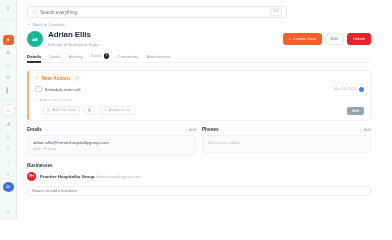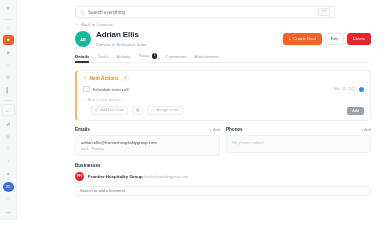--- a/index.html
+++ b/index.html
@@ -3,21 +3,21 @@
 <meta charset="utf-8">
 <style>
   html,body{margin:0;padding:0;}
   body{
     width:392px;height:220px;overflow:hidden;
     background:#ffffff;
     font-family:"Liberation Sans","DejaVu Sans",sans-serif;
     font-size:5px;color:#374151;
     -webkit-font-smoothing:antialiased;
   }
-  .app{display:flex;width:381px;height:220px;gap:48px;}
+  .app{display:flex;width:381px;height:220px;}
 
   
   .rail{
     width:17px;height:220px;flex:0 0 17px;
     background:#f4f8f6;
     border-right:1px solid #e8eeeb;
     display:flex;flex-direction:column;align-items:center;
     padding-top:4px;box-sizing:border-box;
   }
   .rail-ico{

